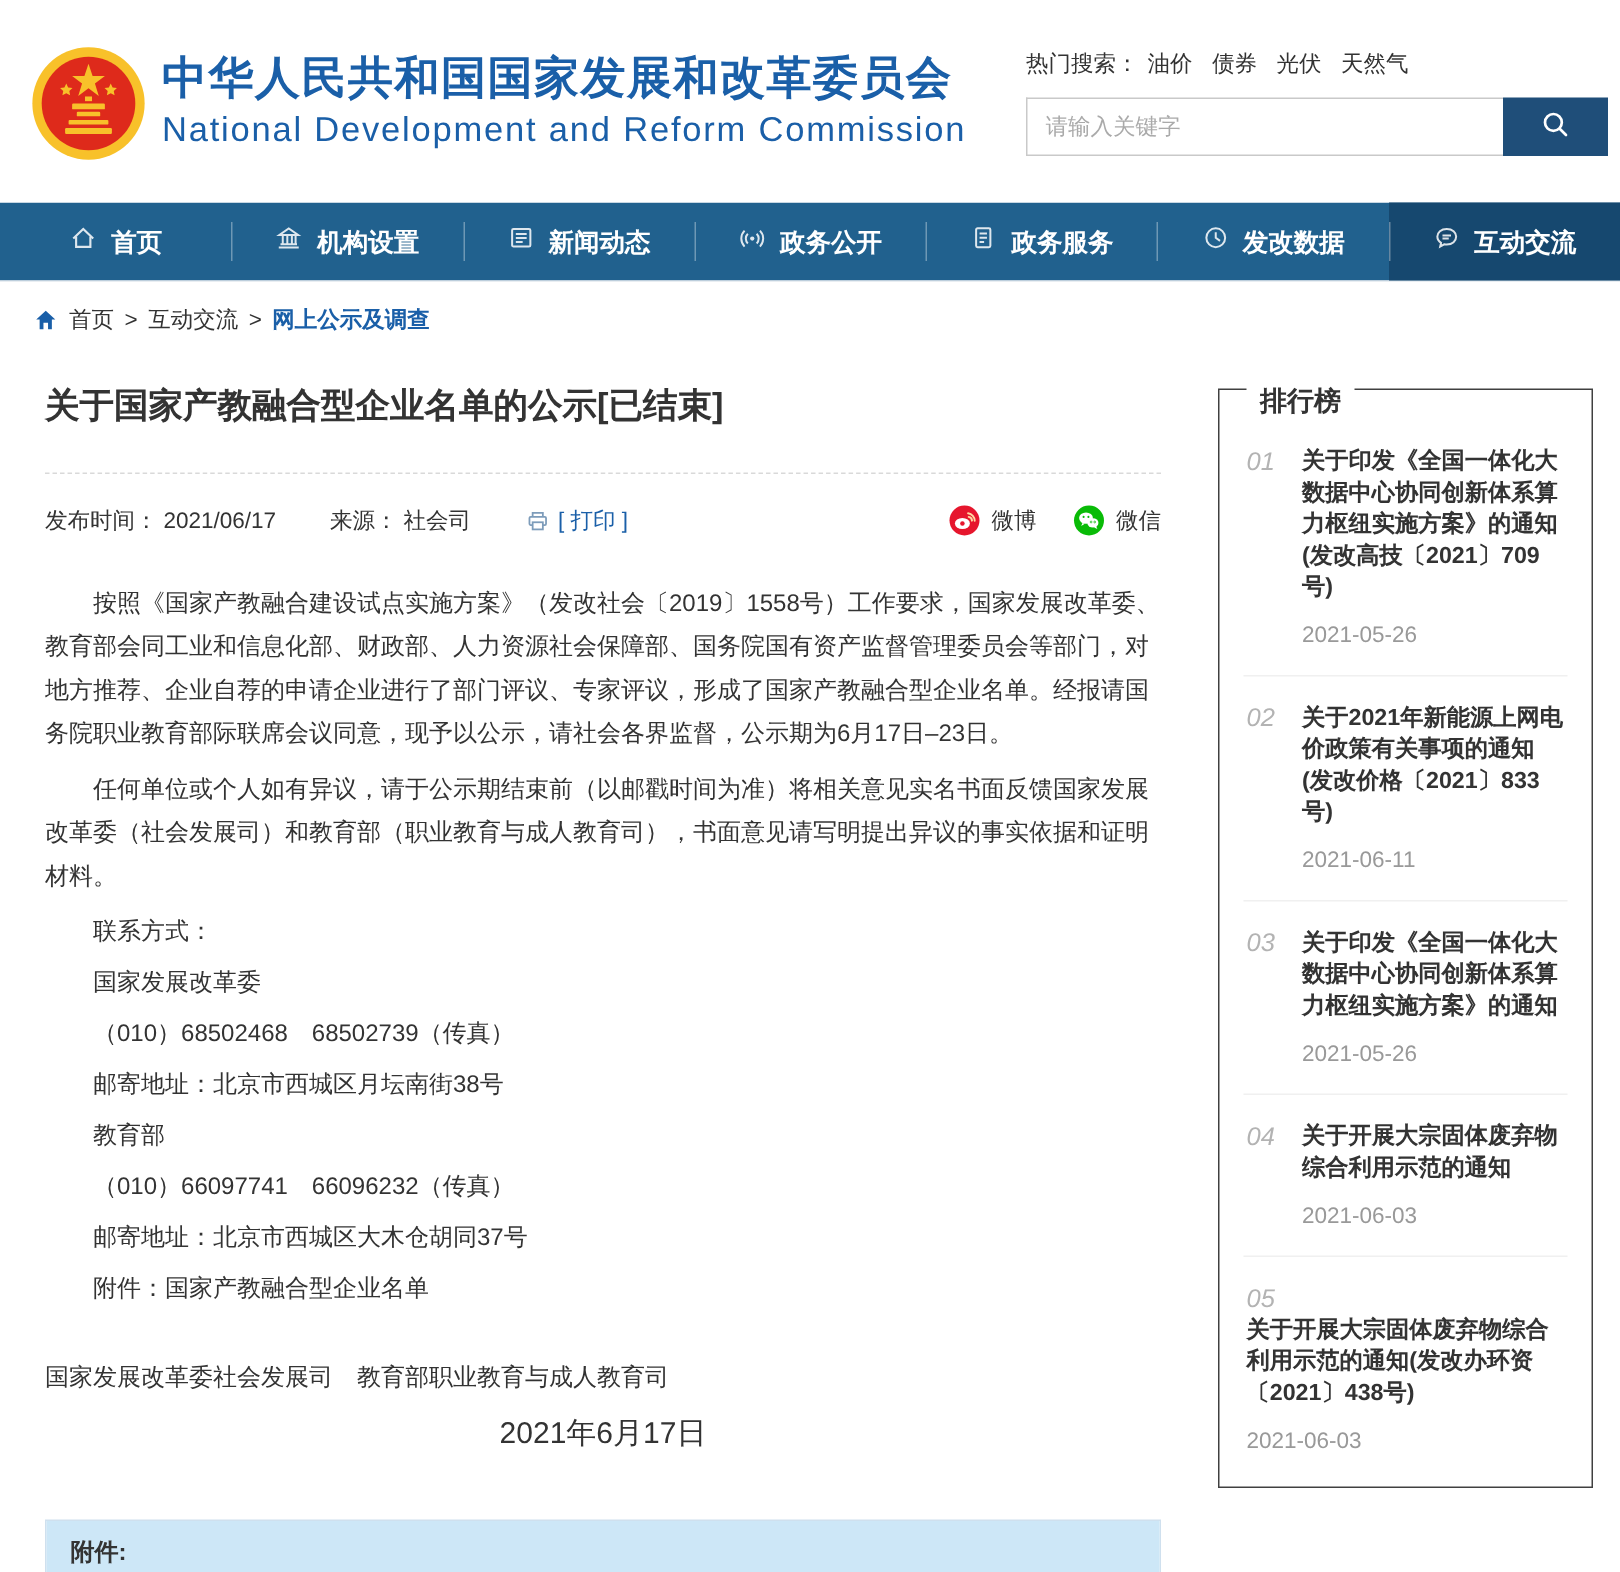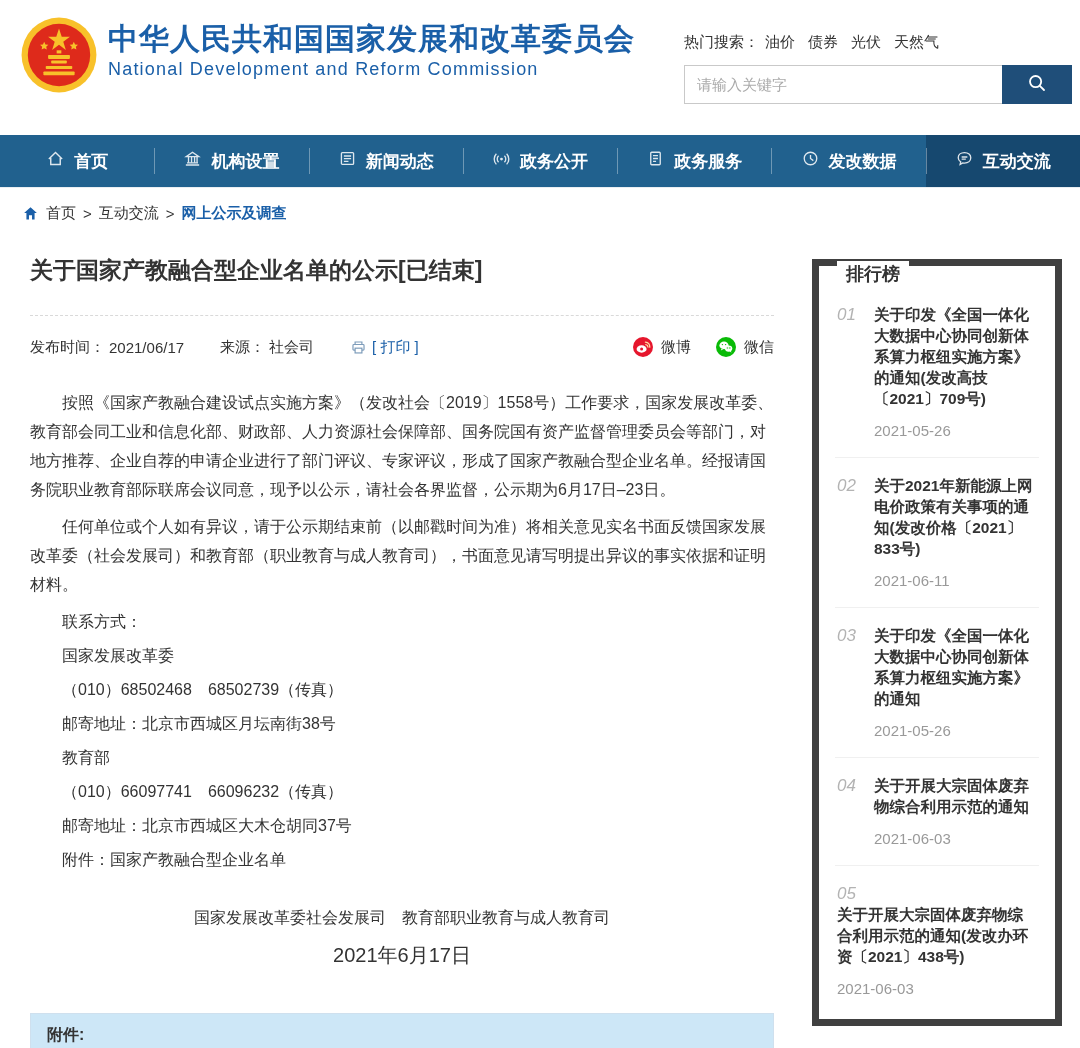--- a/index.html
+++ b/index.html
@@ -8,25 +8,25 @@
   }
   *{box-sizing:border-box; margin:0; padding:0;}
   body{
     width:1080px; height:1048px; overflow:hidden; background:#fff;
     font-family:"Liberation Sans","DejaVu Sans",sans-serif; color:var(--text);
   }
   a{text-decoration:none; color:inherit; cursor:pointer;}
 
   
   .header{height:135px; position:relative; background:#fff;}
-  .brand{position:absolute; left:20px; top:16px; display:flex; align-items:flex-start;}
+  .brand{position:absolute; left:20px; top:30px; display:flex; align-items:flex-start;}
   .emblem{width:78px; height:78px; flex-shrink:0;}
   .brand-text{margin-left:10px; padding-top:6px;}
   .brand-zh{font-size:30px; font-weight:700; color:var(--accent); letter-spacing:1px; line-height:34px;}
-  .brand-en{font-size:18px; color:var(--accent); letter-spacing:1.2px; margin-top:3px;}
+  .brand-en{font-size:23px; color:var(--accent); letter-spacing:1.2px; margin-top:3px;}
   .search-area{position:absolute; right:8px; top:33px; width:388px;}
   .hot-search{font-size:15px; color:var(--text);}
   .hot-search a{margin-left:13px; color:var(--text);}
   .hot-search a:first-of-type{margin-left:6px;}
   .search-box{margin-top:13px; display:flex; height:39px;border-radius:10px;}
   .search-box input{
     flex:1; border:1px solid #c9c9c9; border-right:none; padding:0 12px;
     font-size:15px; color:#333; outline:none; font-family:inherit;
   }
   .search-box input::placeholder{color:#aaa;}
@@ -56,30 +56,30 @@
   .article-title{font-size:23px; font-weight:700; color:var(--text); margin-top:22px; line-height:30px;}
   .dashed-divider{border-bottom:1px dashed #d9d9d9; margin-top:30px;}
   .meta-row{display:flex; align-items:center; padding:20px 0 14px; font-size:15px; color:var(--text);}
   .meta-item{margin-right:36px; display:flex; align-items:center; gap:4px;}
   .print-link{color:var(--accent); display:flex; align-items:center; gap:5px;}
   .share{margin-left:auto; display:flex; align-items:flex-end; gap:24px;}
   .share-item{display:flex; align-items:center; gap:7px; font-size:15px; color:var(--text); cursor:pointer;}
   .article-body{margin-top:16px; font-size:16px; line-height:29px;}
   .article-body p{text-indent:2em; margin-bottom:5px; white-space:pre-wrap;}
   .article-body p.para{margin-bottom:8px;}
-  .signature{margin-top:34px; text-align:center; font-size:16px;}
+  .signature{margin-top:34px; font-size:16px;}
   .signature-date{margin-top:13px; text-align:center; font-size:20px;}
 
   
   .attach{border:1px solid #cfe0ee; margin-top:44px;}
   .attach-header{background:var(--attachHeaderBg); padding:11px 16px; font-size:16px;
     font-weight:700; color:var(--text); border-bottom:1px solid #cfe0ee;}
 
   
-  .sidebar-box{border:7px solid #404040; padding:0 16px 4px;}
+  .sidebar-box{border:1px solid #404040; padding:0 16px 4px;}
   .sidebar-title{display:inline-block; background:#fff; font-size:18px; font-weight:700;
     color:var(--text); padding:0 9px; margin:-13px 0 0 2px; line-height:26px; position:relative;}
   .rank-item{display:flex; padding:17px 2px 18px; border-bottom:1px solid #f0f0f0;}
   .rank-item:last-child{border-bottom:none;flex-direction:column;}
   .rank-num{font-style:italic; color:#b3b3b3; font-size:17px; width:37px; flex-shrink:0; padding-top:1px;}
   .rank-body{min-width:0;}
   .rank-title{font-size:15.5px; font-weight:700; line-height:21px; color:var(--text); cursor:pointer;}
   .rank-date{margin-top:13px; color:var(--muted); font-size:15px;}
 </style>
 </head>

